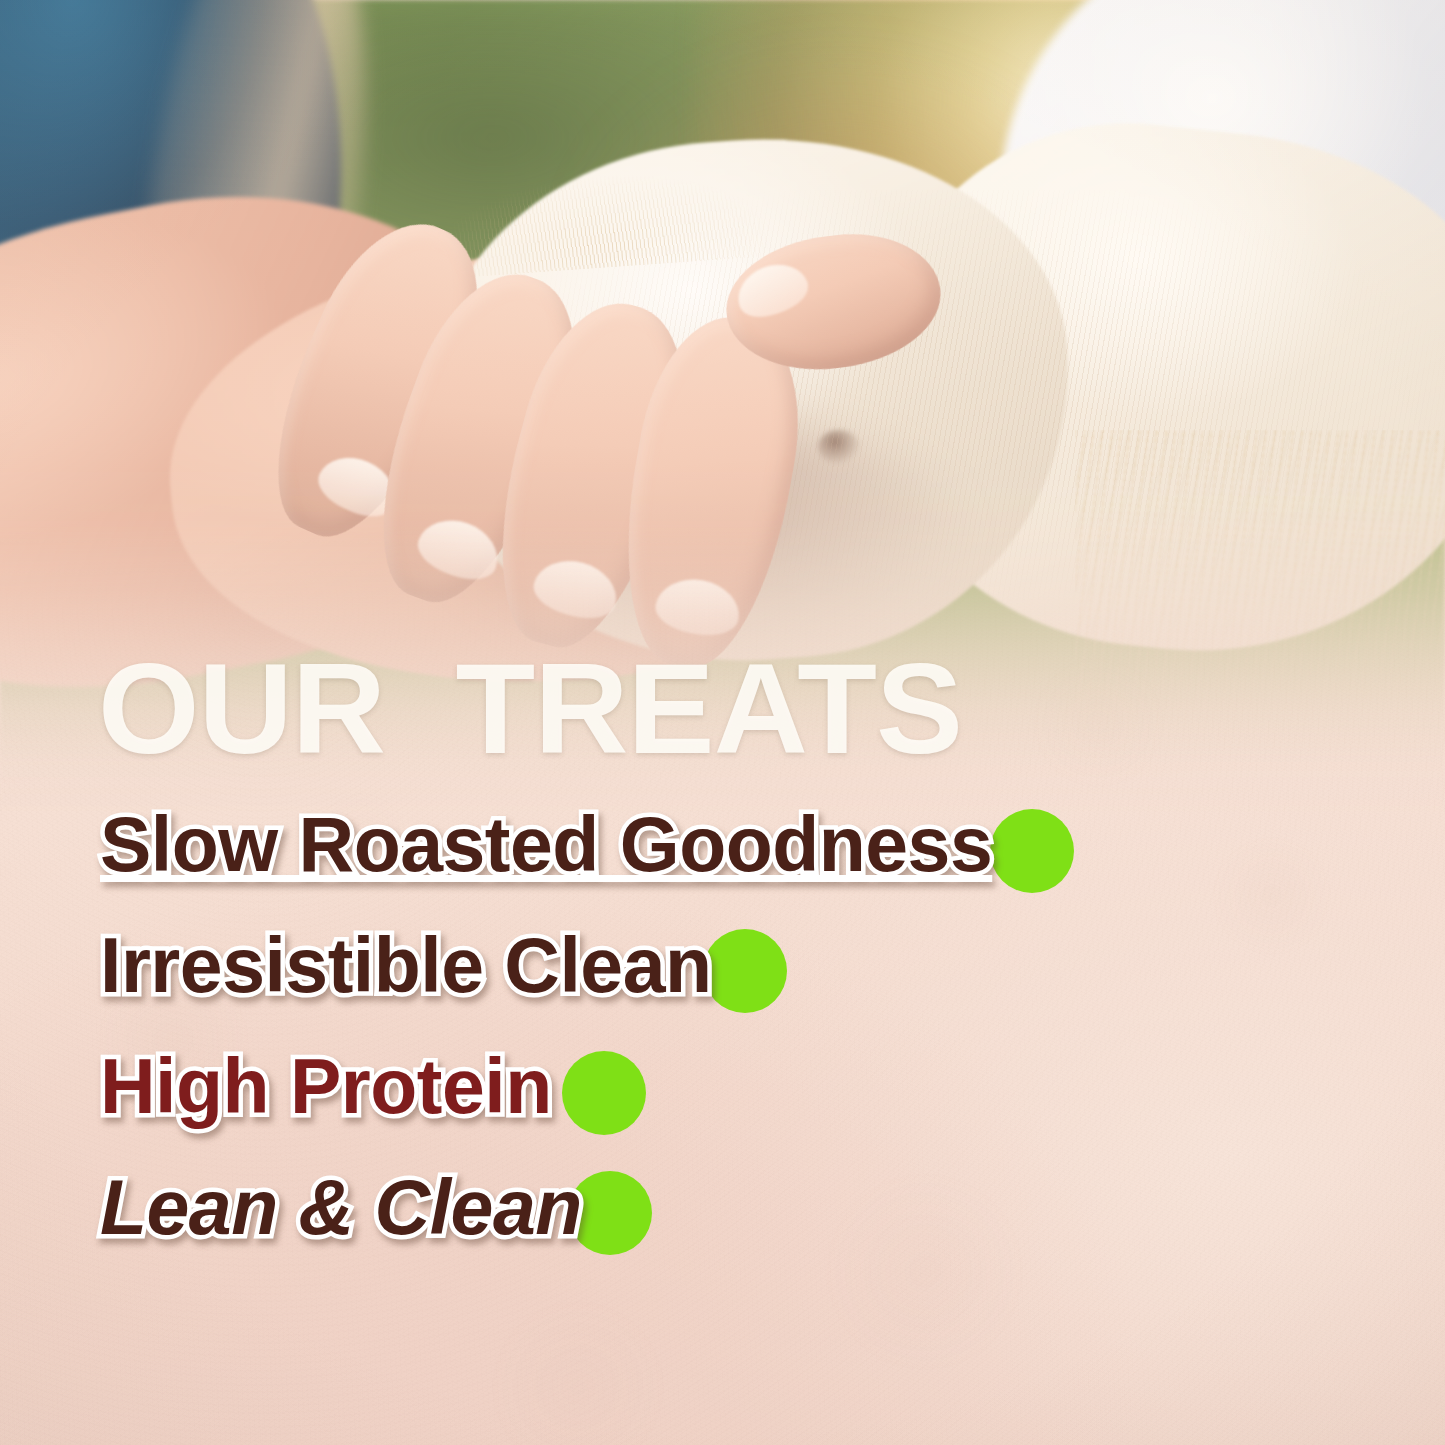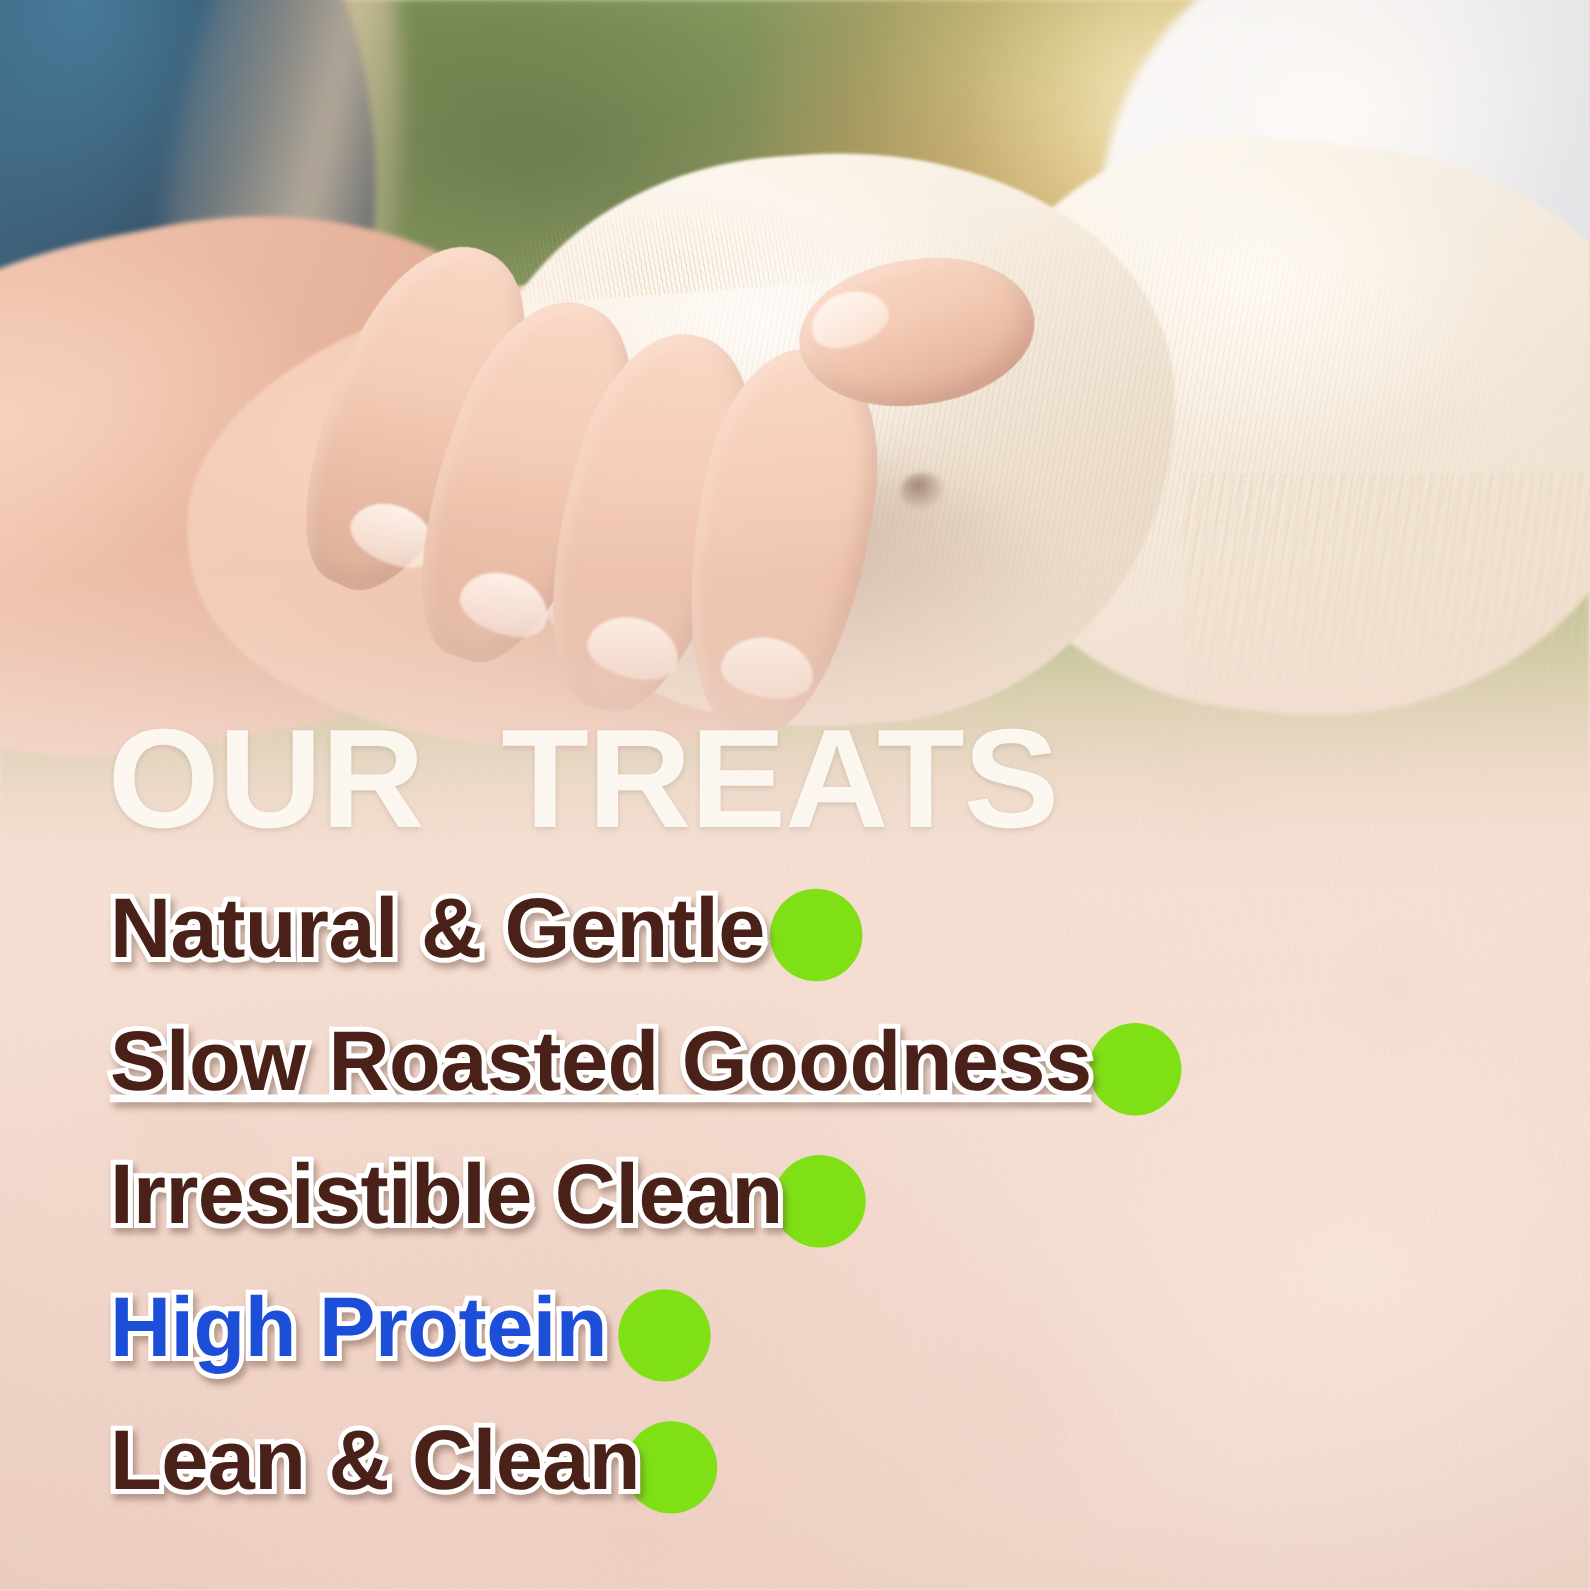--- a/index.html
+++ b/index.html
@@ -348,41 +348,37 @@
     <div class="nail" style="left:736px; top:266px; width:72px; height:48px; transform:rotate(-20deg);"></div>
 
     <div class="fur-wisps"></div>
     <div class="ph-wash"></div>
   </div>
 
   <div class="headline">OUR  TREATS</div>
 
   <div class="features">
 
-    <div class="feature-row">
-      <div class="dot" style="left: 700px; top: 8px; background: rgb(127, 224, 22);"></div>
-      <div class="feature-text" style="color: rgb(74, 33, 24); -webkit-text-stroke-color: rgb(255, 255, 255);">Natural &amp; Gentle</div>
-    </div>
 
     <div class="feature-row">
       <div class="dot" style="left: 990px; top: 9px; background: rgb(127, 224, 22);"></div>
       <div class="feature-text" style="color: rgb(74, 33, 24); text-decoration: underline; -webkit-text-stroke-color: rgb(255, 255, 255);">Slow Roasted Goodness</div>
     </div>
 
     <div class="feature-row">
       <div class="dot" style="left: 703px; top: 8px; background: rgb(127, 224, 22);"></div>
       <div class="feature-text" style="color: rgb(74, 33, 24); -webkit-text-stroke-color: rgb(255, 255, 255);">Irresistible Clean</div>
     </div>
 
     <div class="feature-row">
       <div class="dot" style="left: 562px; top: 9px; background: rgb(127, 224, 22);"></div>
-      <div class="feature-text" style="color: #1d4ed8; -webkit-text-stroke-color: rgb(255, 255, 255);">High Protein</div>
+      <div class="feature-text" style="color: #7f1d1d; -webkit-text-stroke-color: rgb(255, 255, 255);">High Protein</div>
     </div>
 
     <div class="feature-row">
       <div class="dot" style="left: 568px; top: 8px; background: rgb(127, 224, 22);"></div>
-      <div class="feature-text" style="color: rgb(74, 33, 24); -webkit-text-stroke-color: rgb(255, 255, 255);">Lean &amp; Clean</div>
+      <div class="feature-text" style="color: rgb(74, 33, 24); font-style: italic; -webkit-text-stroke-color: rgb(255, 255, 255);">Lean &amp; Clean</div>
     </div>
 
   </div>
 
   <div class="vignette"></div>
 </div>
 
 </body></html>

